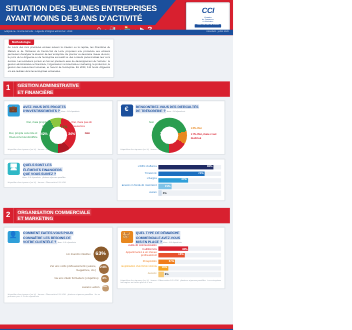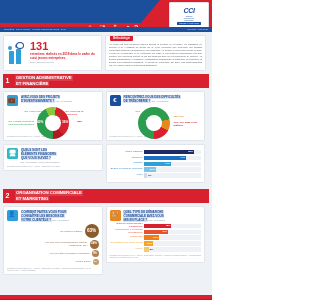--- a/index.html
+++ b/index.html
@@ -155,20 +155,24 @@
   .footer{position:absolute;left:0;bottom:0;width:212px;height:5px;background:#d8202f;}
   .footer .fl{position:absolute;left:0;bottom:0;width:212px;height:1.5px;background:#1b4f9c;}
 </style>
 </head>
 <body>
 
 <div class="poster">
 
   <div class="header">
     <div class="hdr-blue"></div>
+    <div class="hdr-title">
+      <div>SITUATION DES JEUNES ENTREPRISES</div>
+      <div>AYANT MOINS DE 3 ANS D'ACTIVITÉ</div>
+    </div>
 
     <div class="hdr-icons">
       <span class="gi big">⌂</span>
       <span class="dot"></span>
       <span class="gi">🏭</span>
       <span class="dot"></span>
       <span class="gi">🏪</span>
       <span class="dot"></span>
       <span class="gi">▶</span>
       <span class="gi q">?</span>
@@ -184,34 +188,20 @@
       <div class="cci-band">CENTRE-VAL DE LOIRE</div>
     </div>
 
     <div class="hdr-sub">
       <span>ENQUÊTE · Nord &amp; Gironde · Légende d'Orignal Est Global · 2019</span>
       <span>Résultats · juillet 2020</span>
     </div>
   </div>
 
   <div class="intro">
-    <div class="intro-left">
-      <div class="people">
-        <div class="p-head" style="left:0;top:4px;"></div>
-        <div class="p-fig" style="left:0.5px;top:8.5px;height:13px;border-radius:1px 1px 0 0;"></div>
-        <div class="p-head" style="left:7px;top:2px;"></div>
-        <div class="p-fig" style="left:7.5px;top:6.5px;height:15px;border-radius:1px 1px 0 0;"></div>
-        <div class="bubble"></div>
-      </div>
-      <div class="big-num">131</div>
-      <div class="big-cap">
-        <span>entretiens réalisés en 2019 dans le cadre du suivi jeunes entreprises.</span>
-        <div class="src-tiny">Source : Observatoire CCI 2019</div>
-      </div>
-    </div>
 
     <div class="intro-right">
       <div class="metho-tag">Méthodologie</div>
       <div class="metho-body">Au cours des trois premières années suivant la création ou la reprise, les Chambres de Métiers et de l'Artisanat du Centre-Val de Loire proposent une procédure aux artisans permettant d'analyser la situation de leur entreprise. Au premier ou deuxième niveau de suivi, le point de la dirigeante et de l'entreprise est établi et des conseils personnalisés leur sont donnés. Les entretiens portent en fait sur plusieurs axes de développement de l'activité : la gestion administrative et financière, l'organisation commerciale et marketing, la production, la gestion des ressources humaines, et l'avenir de l'entreprise. En 2019, 131 futurs dirigeants ont été réalisés dans les entreprises artisanales.</div>
     </div>
   </div>
 
   <div class="sec">
     <div class="sec-num">1</div>
     <div class="sec-title">

